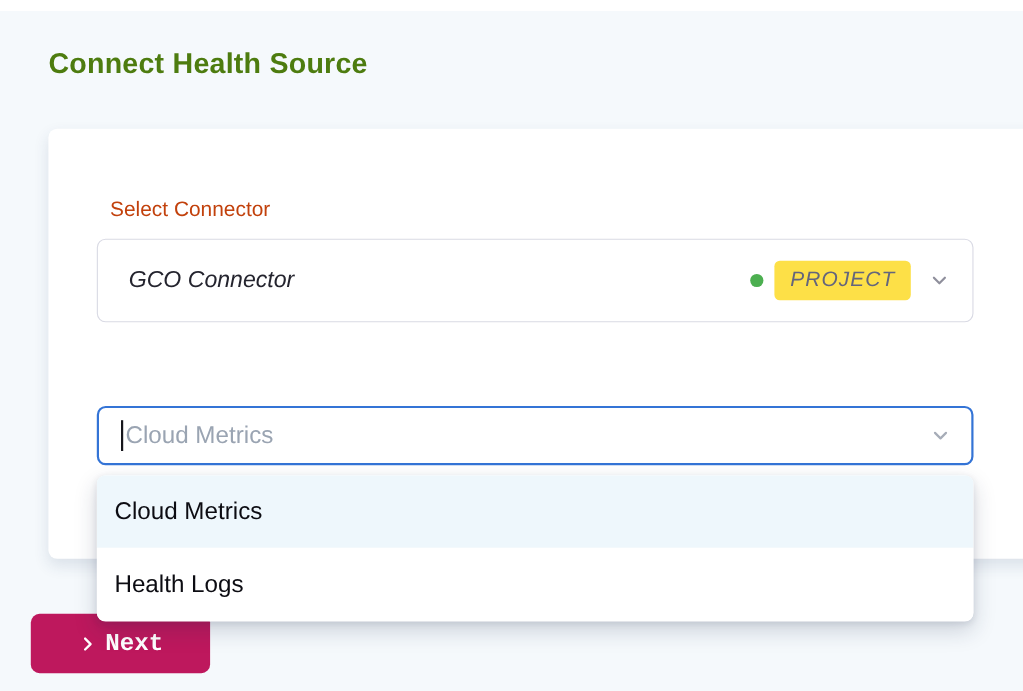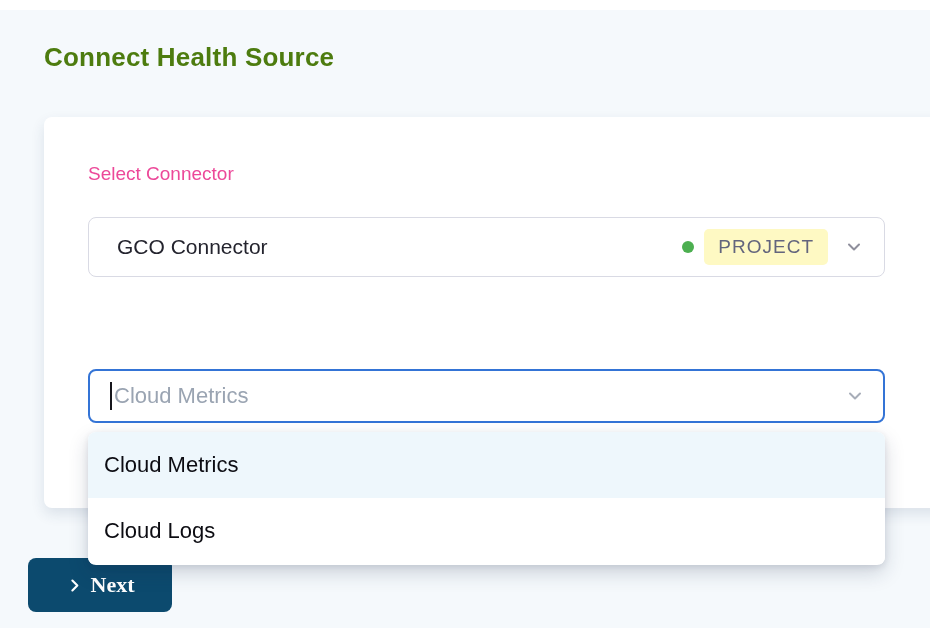--- a/index.html
+++ b/index.html
@@ -21,49 +21,50 @@
     letter-spacing: 0.2px;
   }
   .card {
     position: absolute; left: 44px; top: 117px;
     width: 906px; height: 391px;
     background: #ffffff;
     border-radius: 8px;
     box-shadow: 0 6px 14px rgba(35, 55, 95, 0.12);
   }
   .field-label {
-    position: absolute; left: 44px;
-    font-size: 19px; color: #ec4899;
+    position: absolute; left: 56px;
+    font-size: 19px; color: #c2410c; margin-top: 17px;
   }
   .label-connector { top: 46px; }
   .label-feature   { top: 207px; }
   .connector-select {
     position: absolute; left: 44px; top: 100px;
-    width: 797px; height: 60px;
+    width: 797px; height: 76px;
     border: 1px solid #d9dae4;
     border-radius: 8px;
     background: #ffffff;
     display: flex; align-items: center;
     padding: 0 20px 0 28px;
     cursor: pointer;
+    font-style: italic;
   }
   .connector-value {
     font-size: 21px; color: #24242e;
     flex: 0 0 auto;
   }
   .connector-right {
     margin-left: auto;
     display: flex; align-items: center; gap: 10px;
   }
   .status-dot {
     width: 12px; height: 12px; border-radius: 50%;
     background: #4caf50;
   }
   .scope-badge {
-    background: #fef9c3;
+    background: #fde047;
     color: #63657d;
     font-size: 19px;
     letter-spacing: 1px;
     padding: 7px 14px;
     border-radius: 5px;
   }
   .chevron { display: inline-flex; align-items: center; margin-left: 6px; }
   .feature-input-wrap {
     position: absolute; left: 44px; top: 252px;
     width: 797px; height: 54px;
@@ -102,26 +103,26 @@
     height: 66px;
     display: flex; align-items: center;
     padding-left: 16px;
     font-size: 22px; color: #0c0c12;
     cursor: pointer;
     background: #ffffff;
   }
   .dropdown-option.selected { background: #eef7fc; }
   .next-button {
     position: absolute; left: 28px; top: 558px;
-    width: 144px; height: 54px;
-    background: #0c4a6e;
+    width: 163px; height: 54px;
+    background: #be185d;
     border: none; border-radius: 8px;
     display: flex; align-items: center; justify-content: center; gap: 8px;
     color: #ffffff;
-    font-family: Liberation Serif, serif;
+    font-family: Liberation Mono, monospace;
     font-size: 22px; font-weight: 700;
     cursor: pointer;
     z-index: 20;
   }
 </style>
 </head>
 <body>
 
 <div class="top-strip"></div>
 
@@ -152,21 +153,21 @@
       <svg width="20" height="20" viewBox="0 0 24 24" fill="none" stroke="#a7adb8" stroke-width="2.4" stroke-linecap="round" stroke-linejoin="round">
         <polyline points="6 9 12 15 18 9"></polyline>
       </svg>
     </span>
   </div>
 
 </div>
 
 <div class="dropdown-panel">
   <div class="dropdown-option selected">Cloud Metrics</div>
-  <div class="dropdown-option">Cloud Logs</div>
+  <div class="dropdown-option">Health Logs</div>
 </div>
 
 <button class="next-button">
   <span style="display:inline-flex;">
     <svg width="17" height="17" viewBox="0 0 24 24" fill="none" stroke="#ffffff" stroke-width="3" stroke-linecap="round" stroke-linejoin="round">
       <polyline points="9 5 16 12 9 19"></polyline>
     </svg>
   </span>
   <span>Next</span>
 </button>

